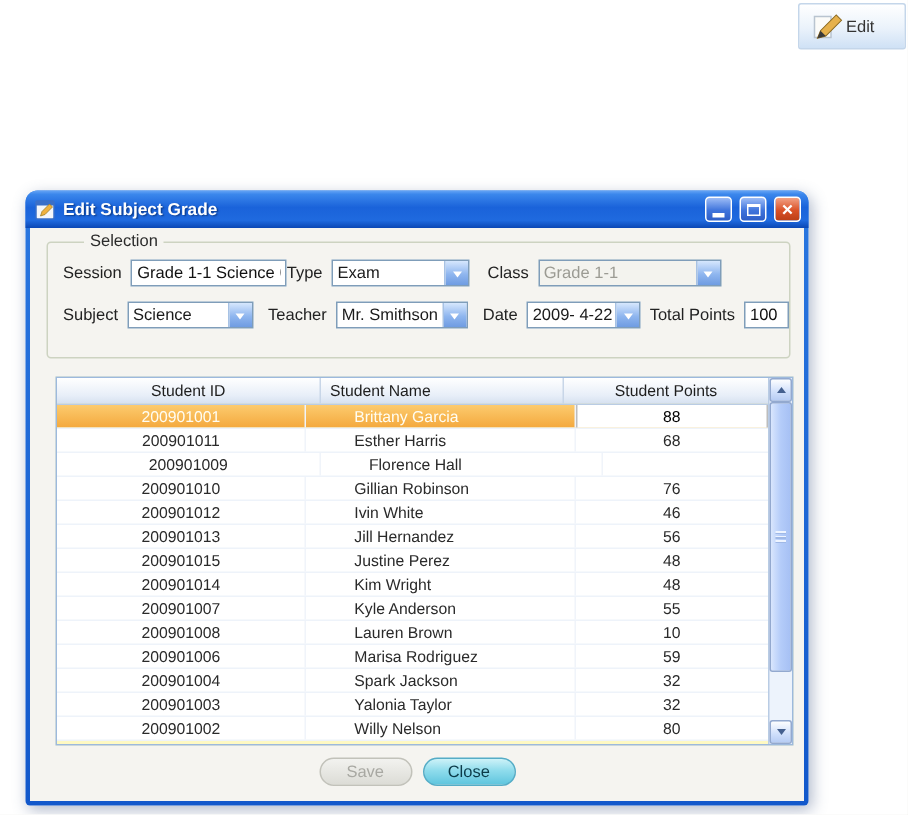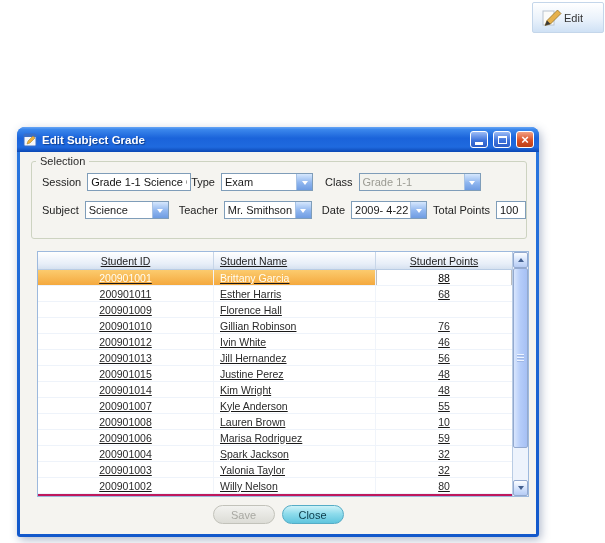--- a/index.html
+++ b/index.html
@@ -25,48 +25,48 @@
   .winbtn.close{background:linear-gradient(180deg,#f2a184,#da5127 55%,#bb3f17);}
   .glyph-min{width:8px;height:3px;background:#fff;margin-top:8px;}
   .glyph-max{width:9px;height:8px;border:1px solid #fff;border-top-width:2px;box-sizing:border-box;}
   .glyph-x{color:#fff;font-weight:bold;font-size:13px;line-height:1;margin-top:-1px;}
 
   .dialog-body{position:absolute;left:3px;right:3px;top:25px;bottom:3px;background:#f5f4f0;overflow:hidden;}
 
   
   .groupbox{position:absolute;left:11px;top:9px;width:496px;height:78px;border:1px solid #cdd3c1;border-radius:3px;
     box-sizing:border-box;padding:8px 4px 0 10px;}
-  .legend{position:absolute;top:-7px;left:4px;background:#f5f4f0;padding:0 4px;font-size:11px;color:#2b2b2b;}
+  .legend{position:absolute;top:-7px;left:24px;background:#f5f4f0;padding:0 4px;font-size:11px;color:#2b2b2b;}
   .form-row{display:flex;align-items:center;height:20px;margin-top:2px;white-space:nowrap;}
   .form-row + .form-row{margin-top:8px;}
   .fld{display:flex;align-items:center;}
   .fld label{margin-right:6px;color:#222;}
   .tbox{height:18px;box-sizing:border-box;border:1px solid #7f9db9;background:#fff;font-family:inherit;
     font-size:11px;padding:0 3px;color:#111;}
   .combo{height:18px;box-sizing:border-box;border:1px solid #7f9db9;background:#fff;display:flex;align-items:stretch;cursor:default;}
   .combo .val{flex:1;display:flex;align-items:center;padding:0 3px;overflow:hidden;}
   .combo .arrow{width:15px;display:flex;align-items:center;justify-content:center;
     background:linear-gradient(180deg,#d6e7fd,#8fb6ef 55%,#6f9ce2);border-left:1px solid #a7c2e4;}
   .combo .arrow i{width:0;height:0;border:3px solid transparent;border-top:4px solid #fff;margin-top:4px;}
   .combo.disabled{background:#f3f3ee;}
   .combo.disabled .val{color:#9b9b93;}
 
   
-  .grid{position:absolute;left:17px;top:99px;width:492px;height:246px;border:1px solid #9db9dd;box-sizing:border-box;background:#be185d;text-decoration:underline;}
+  .grid{position:absolute;left:17px;top:99px;width:492px;height:246px;border:1px solid #9db9dd;box-sizing:border-box;background:#fef9c3;}
   .grid-header{display:flex;height:18px;margin-right:16px;background:linear-gradient(180deg,#ffffff,#e7eef8 70%,#d6e1f0);
     border-bottom:1px solid #b9cce4;box-sizing:border-box;}
   .hcell{display:flex;align-items:center;font-size:10.5px;color:#1e1e1e;border-right:1px solid #c8d6e8;box-sizing:border-box;}
   .c-id{width:176px;justify-content:center;}
   .c-name{width:162px;justify-content:flex-start;padding-left:6px;}
   .c-pts{width:136px;justify-content:center;border-right:none;}
   .grid-body{margin-right:16px;overflow:hidden;}
   .grid-row{display:flex;height:16px;border-bottom:1px solid #eef3fa;box-sizing:border-box;background:#fff;}
   .cell{display:flex;align-items:center;font-size:10.5px;color:#2a2a2a;border-right:1px solid #f0f4fa;box-sizing:border-box;overflow:hidden;}
   .cell.c-id{justify-content:center;}
-  .cell.c-name{justify-content:flex-start;padding-left:6px;}
+  .cell.c-name{justify-content:flex-start;padding-left:6px;margin-left:26px;}
   .cell.c-pts{justify-content:center;border-right:none;}
   .grid-row.selected{background:linear-gradient(180deg,#fccb6e,#f4a93e);}
   .grid-row.selected .cell{color:#fffdf2;}
   .cell-editor{flex:1;height:28px;background:#fff;border:1px solid #bdbdbd;color:#000;display:flex;
     align-items:center;justify-content:center;font-size:10.5px;box-sizing:border-box;}
 
   
   .vscroll{position:absolute;top:0;right:0;bottom:0;width:16px;background:#edf3fc;border-left:1px solid #b9cce4;box-sizing:border-box;}
   .sbtn{position:absolute;left:0;width:15px;height:16px;background:linear-gradient(180deg,#fdfeff,#cfdffb 60%,#b6ccf4);
     border:1px solid #93a9cf;border-radius:2px;box-sizing:border-box;display:flex;align-items:center;justify-content:center;padding:0;}

